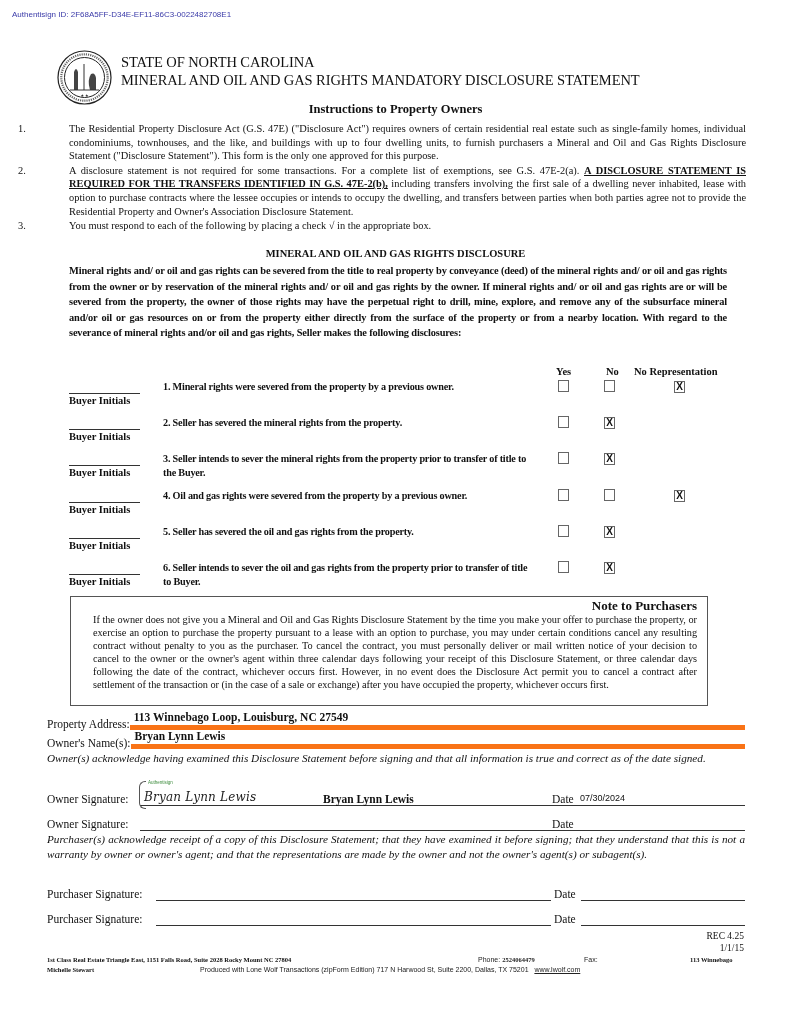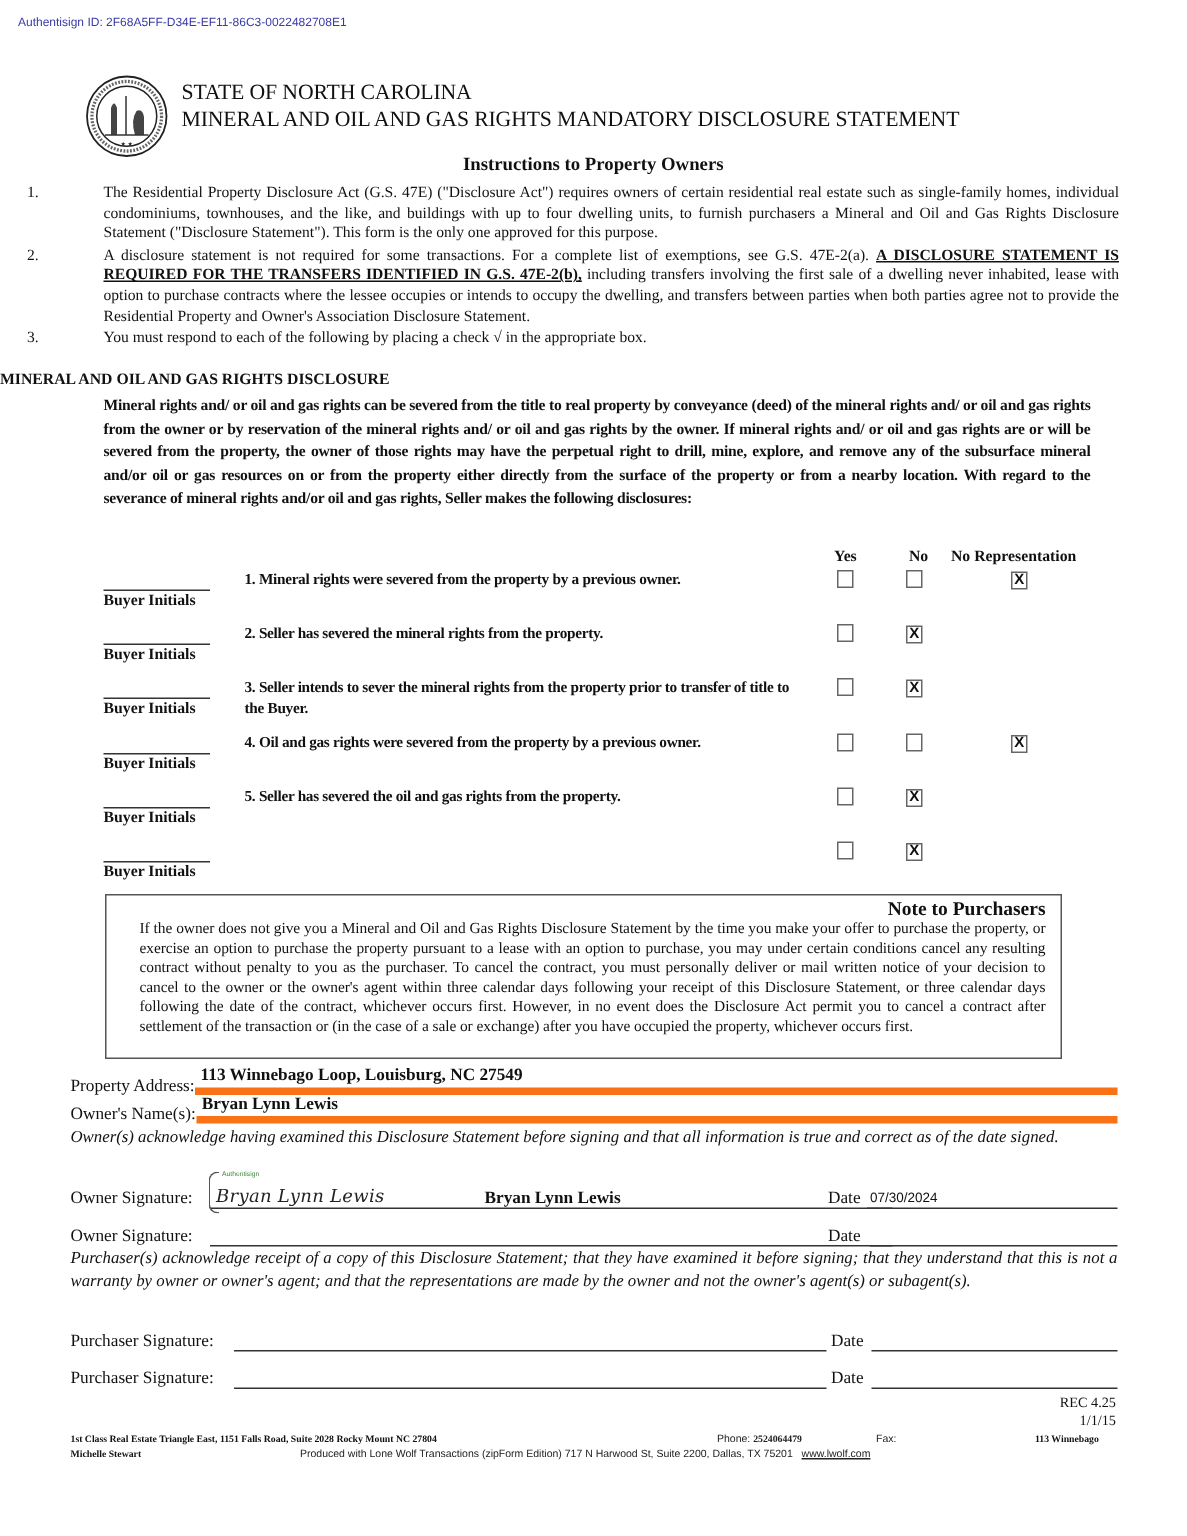--- a/index.html
+++ b/index.html
@@ -15,21 +15,21 @@
     .seal {
       left: 57px; top: 50px; width: 55px; height: 55px;
     }
     .title-block { left: 121px; top: 53px; font-weight: normal; font-size: 14.5px; line-height: 18px; letter-spacing: -0.1px; }
     .instr-head { left: 0; width: 791px; top: 102px; text-align: center; font-weight: bold; font-size: 12.5px; }
     .ol { left: 18px; top: 122px; width: 728px; font-size: 10.4px; line-height: 13.6px; }
     .ol .item { display: flex; margin-bottom: 1px; }
     .ol .num { width: 51px; flex: none; }
     .ol .txt { flex: 1; text-align: justify; }
     .ul-b { font-weight: bold; text-decoration: underline; }
-    .disc-head { left: 0; width: 791px; top: 248px; font-size: 10.5px; font-weight: bold; }
+    .disc-head { left: 0; width: 791px; top: 248px; text-align: center; font-size: 10.5px; font-weight: bold; }
     .disc-body {
       left: 69px; top: 263px; width: 658px; font-size: 10.4px; line-height: 15.5px;
       font-weight: bold; text-align: justify; letter-spacing: -0.15px;
     }
     .col-head { top: 366px; font-size: 10.5px; font-weight: bold; }
     .q-row { left: 0; width: 791px; height: 36px; }
     .initials-line { position: absolute; left: 69px; width: 71px; border-top: 1px solid #333; }
     .initials-label { position: absolute; left: 69px; font-size: 10.5px; font-weight: bold; }
     .q-text { position: absolute; left: 163px; width: 370px; font-size: 10.2px; font-weight: bold; line-height: 14px; letter-spacing: -0.2px; }
     .cb {
@@ -150,20 +150,21 @@
   <div class="initials-line" style="top:15px;"></div>
   <div class="initials-label" style="top:17px;">Buyer Initials</div>
   <div class="q-text" style="top:2px;">5. Seller has severed the oil and gas rights from the property.</div>
   <div class="cb" style="left:558px;top:2px;"></div>
   <div class="cb" style="left:604px;top:3px;">X</div>
 </div>
 
 <div class="abs q-row" style="top:559px;">
   <div class="initials-line" style="top:15px;"></div>
   <div class="initials-label" style="top:17px;">Buyer Initials</div>
+  <div class="q-text" style="top:2px;">6. Seller intends to sever the oil and gas rights from the property prior to transfer of title to Buyer.</div>
   <div class="cb" style="left:558px;top:2px;"></div>
   <div class="cb" style="left:604px;top:3px;">X</div>
 </div>
 
 <div class="abs note-box">
   <div class="note-title">Note to Purchasers</div>
   <div class="note-body">If the owner does not give you a Mineral and Oil and Gas Rights Disclosure Statement by the time you make your offer to purchase the property, or exercise an option to purchase the property pursuant to a lease with an option to purchase, you may under certain conditions cancel any resulting contract without penalty to you as the purchaser. To cancel the contract, you must personally deliver or mail written notice of your decision to cancel to the owner or the owner's agent within three calendar days following your receipt of this Disclosure Statement, or three calendar days following the date of the contract, whichever occurs first. However, in no event does the Disclosure Act permit you to cancel a contract after settlement of the transaction or (in the case of a sale or exchange) after you have occupied the property, whichever occurs first.</div>
 </div>
 
 <div class="abs field-row" style="top:714px;">

